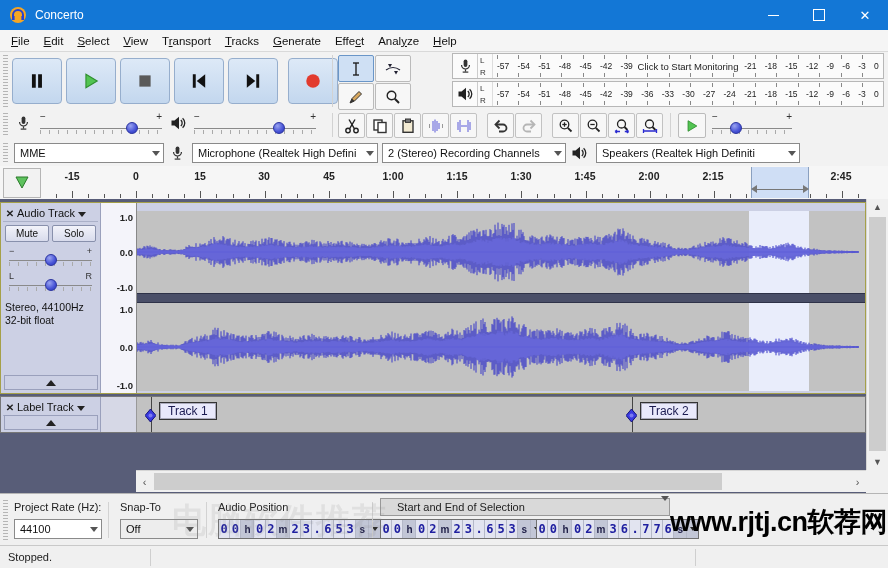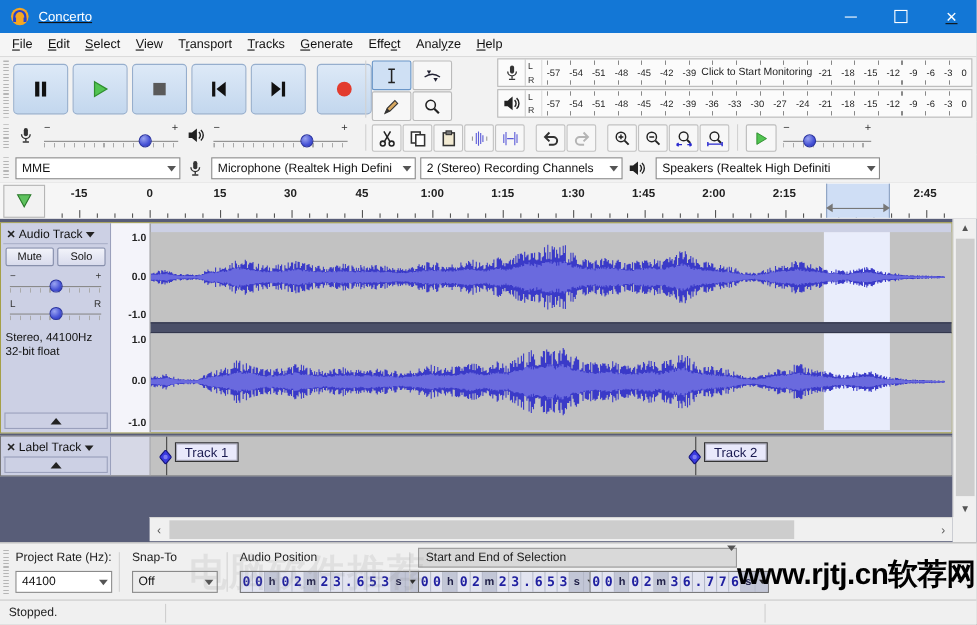--- a/index.html
+++ b/index.html
@@ -1,21 +1,21 @@
 <!DOCTYPE html>
 <html><head>
 <meta charset="utf-8">
 <style>
   html,body{margin:0;padding:0;background:#999;}
   .app{position:relative;width:888px;height:568px;background:#f0f0f0;overflow:hidden;
        font-family:"Liberation Sans",sans-serif;font-size:11px;color:#111;}
   .abs{position:absolute;}
 
   
-  .titlebar{position:absolute;left:0;top:0;width:888px;height:30px;background:#1377d6;display:flex;align-items:center;text-decoration:underline;}
+  .titlebar{position:absolute;left:0;top:0;width:888px;height:30px;background:#1377d6;display:flex;align-items:center;}
   .app-icon{width:18px;height:18px;margin-left:9px;}
   .title-text{color:#fff;font-size:12px;margin-left:8px;}
   .win-btns{margin-left:auto;display:flex;height:30px;}
   .win-btn{width:46px;height:30px;display:flex;align-items:center;justify-content:center;color:#fff;}
   .glyph-min{width:11px;height:1px;background:#fff;}
   .glyph-max{width:10px;height:10px;border:1px solid #fff;}
   .glyph-close{font-size:13px;line-height:1;}
 
   
   .menubar{position:absolute;left:0;top:30px;width:888px;height:22px;background:#f5f5f5;border-bottom:1px solid #d9d9d9;display:flex;align-items:center;padding-left:4px;box-sizing:border-box;}
@@ -121,21 +121,21 @@
   
   .selbar{position:absolute;left:0;top:493px;width:888px;height:52px;background:#f0f0f0;border-top:1px solid #b5b5b5;}
   .sb-label{position:absolute;top:7px;font-size:11px;color:#222;white-space:nowrap;}
   .timefield{position:absolute;top:25px;height:20px;border:1px solid #707070;background:#c2c6d6;display:flex;align-items:stretch;box-sizing:border-box;}
   .tf-cell{display:flex;align-items:center;justify-content:center;font-family:"DejaVu Sans Mono",monospace;font-size:12px;font-weight:bold;color:#2020a0;background:#e2e4f0;border-right:1px solid #b4b8c8;padding:0 1.5px;min-width:7px;}
   .tf-cell.letter{background:#c2c6d6;color:#22224a;font-family:"Liberation Sans",sans-serif;font-size:10px;font-weight:bold;min-width:9px;}
   .tf-cell.dot{min-width:3px;padding:0 1px;}
   .tf-arrow{width:11px;display:flex;align-items:center;justify-content:center;background:#c2c6d6;}
   .tf-arrow i{width:0;height:0;border-left:3.5px solid transparent;border-right:3.5px solid transparent;border-top:4px solid #222;}
   .range-combo{position:absolute;top:4px;height:18px;border:1px solid #999;background:#d9d9d9;display:flex;align-items:center;font-size:11px;color:#222;box-sizing:border-box;}
-  .range-combo .cx{flex:1;padding-left:6px;}
+  .range-combo .cx{flex:1;padding-left:16px;}
 
   
   .statusbar{position:absolute;left:0;top:545px;width:888px;height:23px;background:#f0f0f0;border-top:1px solid #c9c9c9;padding-left:36px;}
   .statusbar .txt{position:absolute;left:8px;top:5px;font-size:11px;color:#222;}
   .statusbar .sep{position:absolute;top:3px;bottom:3px;width:1px;background:#cfcfcf;}
 
   
   .wm-main{position:absolute;right:1px;top:504px;font-size:27px;font-weight:bold;color:#000;letter-spacing:-0.5px;z-index:50;font-family:"Liberation Sans",sans-serif;}
   .wm-ghost{position:absolute;left:172px;top:498px;font-size:34px;font-weight:bold;color:#8a8a8a;opacity:0.15;z-index:49;letter-spacing:2px;}
 

